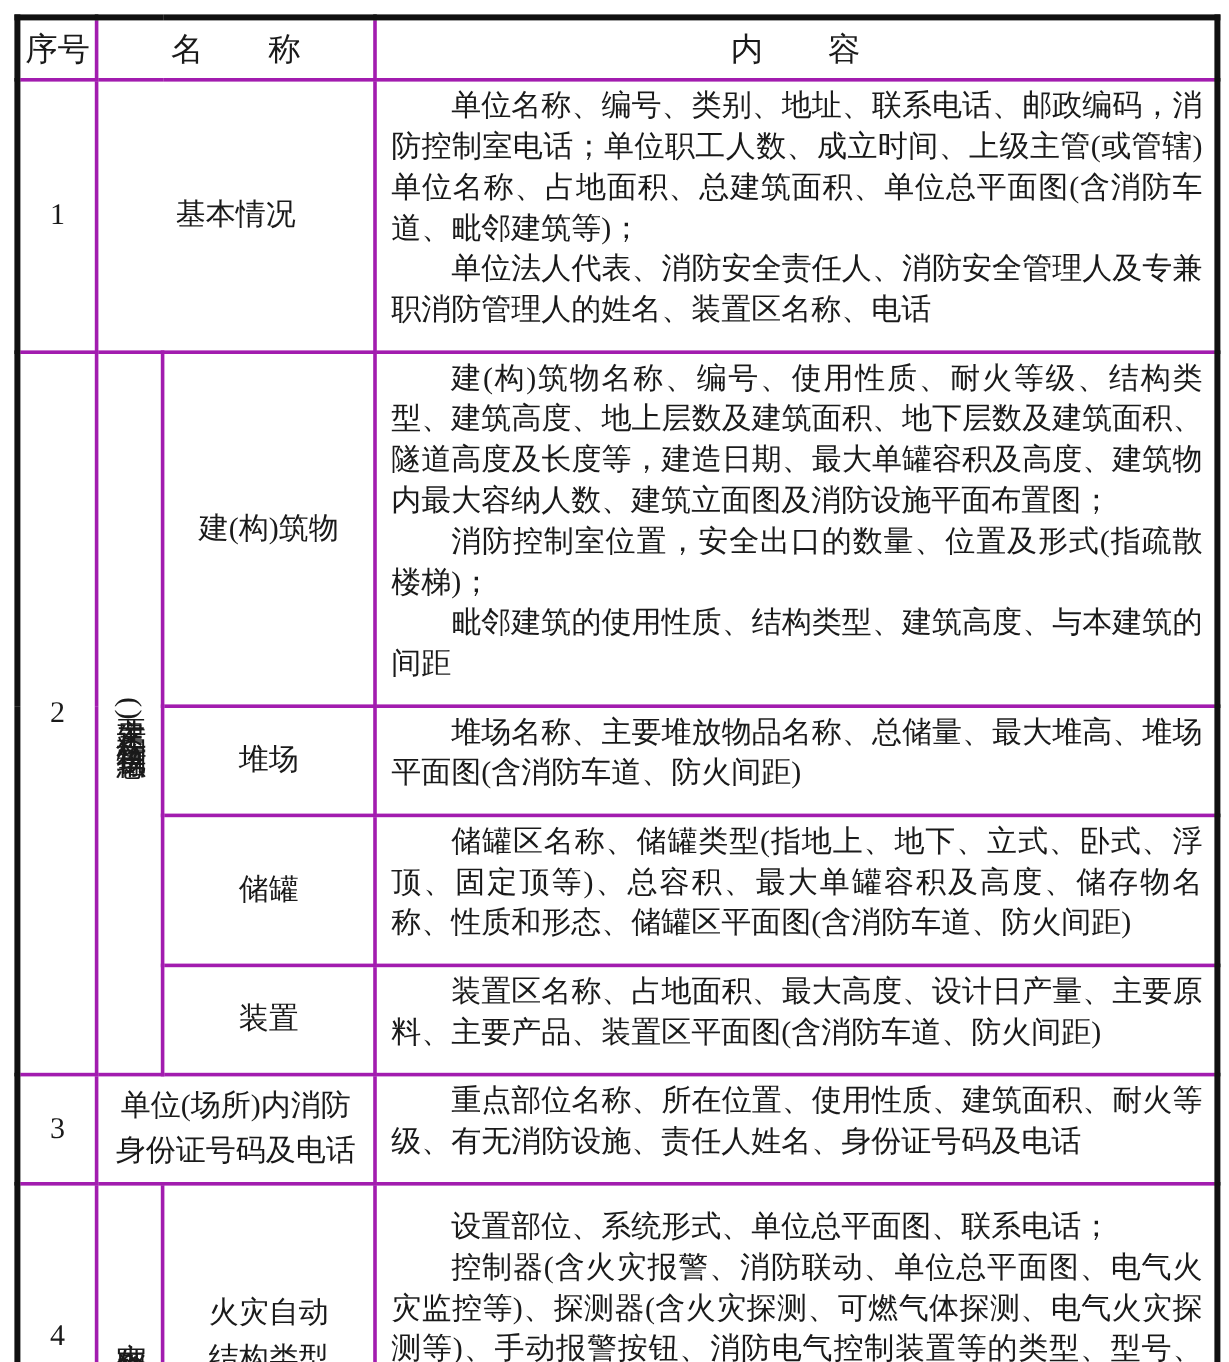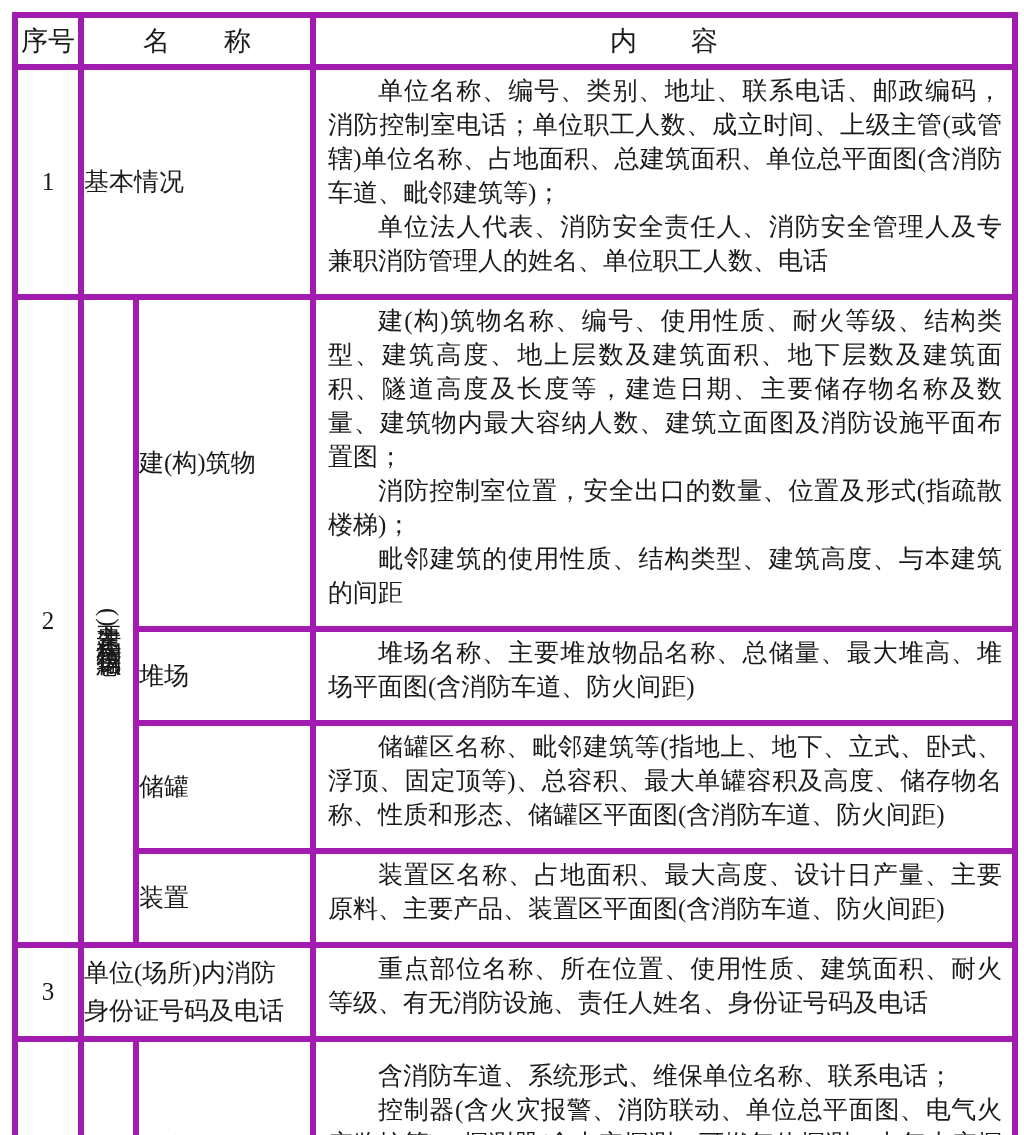--- a/index.html
+++ b/index.html
@@ -12,41 +12,42 @@
   }
   .page { padding: 12px 12px 0 12px; }
 
   table.doc-table {
     border-collapse: collapse;
     table-layout: fixed;
     width: 1000px;
     border: 5px solid #111111;
   }
   td {
-    border: 6px solid #a21caf;
+    border: 3px solid #a21caf;
     padding: 0;
     vertical-align: middle;
     overflow: hidden;
   }
 
   
   tr.hdr td {
     height: 52px;
     text-align: center;
     font-size: 27px;
   }
 
   
   td.no-cell {
     text-align: center;
     font-size: 25px;
   }
 
   
   td.name-cell {
+    text-align: center;
     font-size: 25px;
     line-height: 38px;
   }
 
   
   td.vert-cell { text-align: center; }
   .vert-text {
     display: inline-block;
     writing-mode: vertical-rl;
     text-orientation: mixed;
@@ -85,46 +86,46 @@
       <td>序号</td>
       <td colspan="2">名　　称</td>
       <td>内　　容</td>
     </tr>
 
     <tr style="height:219px">
       <td class="no-cell">1</td>
       <td colspan="2" class="name-cell">基本情况</td>
       <td class="content-cell">
         <p>单位名称、编号、类别、地址、联系电话、邮政编码，消防控制室电话；单位职工人数、成立时间、上级主管(或管辖)单位名称、占地面积、总建筑面积、单位总平面图(含消防车道、毗邻建筑等)；</p>
-        <p>单位法人代表、消防安全责任人、消防安全管理人及专兼职消防管理人的姓名、单位职工人数、电话</p>
+        <p>单位法人代表、消防安全责任人、消防安全管理人及专兼职消防管理人的姓名、装置区名称、电话</p>
       </td>
     </tr>
 
     <tr style="height:270px">
       <td rowspan="4" class="no-cell">2</td>
       <td rowspan="4" class="vert-cell">
         <div class="vert-text vert-tight">主要建(构)筑物等信息</div>
       </td>
       <td class="name-cell">建(构)筑物</td>
       <td class="content-cell">
-        <p>建(构)筑物名称、编号、使用性质、耐火等级、结构类型、建筑高度、地上层数及建筑面积、地下层数及建筑面积、隧道高度及长度等，建造日期、主要储存物名称及数量、建筑物内最大容纳人数、建筑立面图及消防设施平面布置图；</p>
+        <p>建(构)筑物名称、编号、使用性质、耐火等级、结构类型、建筑高度、地上层数及建筑面积、地下层数及建筑面积、隧道高度及长度等，建造日期、最大单罐容积及高度、建筑物内最大容纳人数、建筑立面图及消防设施平面布置图；</p>
         <p>消防控制室位置，安全出口的数量、位置及形式(指疏散楼梯)；</p>
         <p>毗邻建筑的使用性质、结构类型、建筑高度、与本建筑的间距</p>
       </td>
     </tr>
     <tr style="height:70px">
       <td class="name-cell">堆场</td>
       <td class="content-cell">
         <p>堆场名称、主要堆放物品名称、总储量、最大堆高、堆场平面图(含消防车道、防火间距)</p>
       </td>
     </tr>
     <tr style="height:107px">
       <td class="name-cell">储罐</td>
       <td class="content-cell">
-        <p>储罐区名称、毗邻建筑等(指地上、地下、立式、卧式、浮顶、固定顶等)、总容积、最大单罐容积及高度、储存物名称、性质和形态、储罐区平面图(含消防车道、防火间距)</p>
+        <p>储罐区名称、储罐类型(指地上、地下、立式、卧式、浮顶、固定顶等)、总容积、最大单罐容积及高度、储存物名称、性质和形态、储罐区平面图(含消防车道、防火间距)</p>
       </td>
     </tr>
     <tr style="height:68px">
       <td class="name-cell">装置</td>
       <td class="content-cell">
         <p>装置区名称、占地面积、最大高度、设计日产量、主要原料、主要产品、装置区平面图(含消防车道、防火间距)</p>
       </td>
     </tr>
 
     <tr style="height:70px">
@@ -141,20 +142,20 @@
     <tr style="height:256px">
       <td class="no-cell">4</td>
       <td class="vert-cell">
         <div class="vert-text vert-loose">室内外消防设施信息</div>
       </td>
       <td class="name-cell">
         <div>火灾自动</div>
         <div>结构类型</div>
       </td>
       <td class="content-cell">
-        <p>含消防车道、系统形式、维保单位名称、联系电话；</p>
+        <p>设置部位、系统形式、单位总平面图、联系电话；</p>
         <p>控制器(含火灾报警、消防联动、单位总平面图、电气火灾监控等)、探测器(含火灾探测、可燃气体探测、电气火灾探测等)、手动报警按钮、消防电气控制装置等的类型、型号、数量、制造商；</p>
         <p>火灾自动报警系统图</p>
       </td>
     </tr>
   </tbody>
     </table>
 </div>
 
 </body></html>

